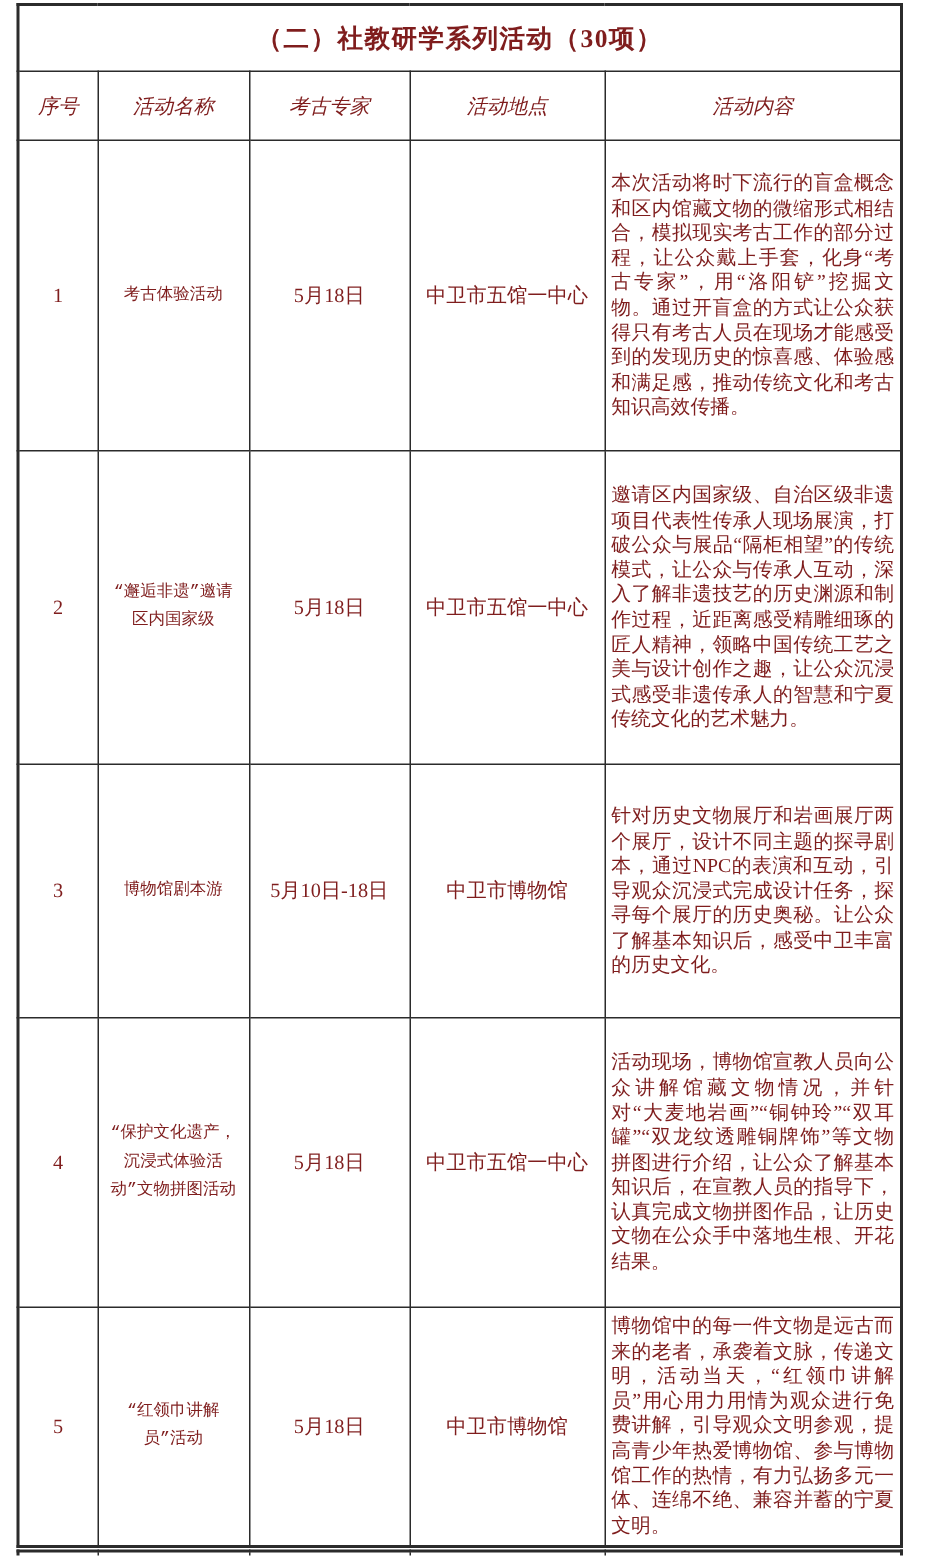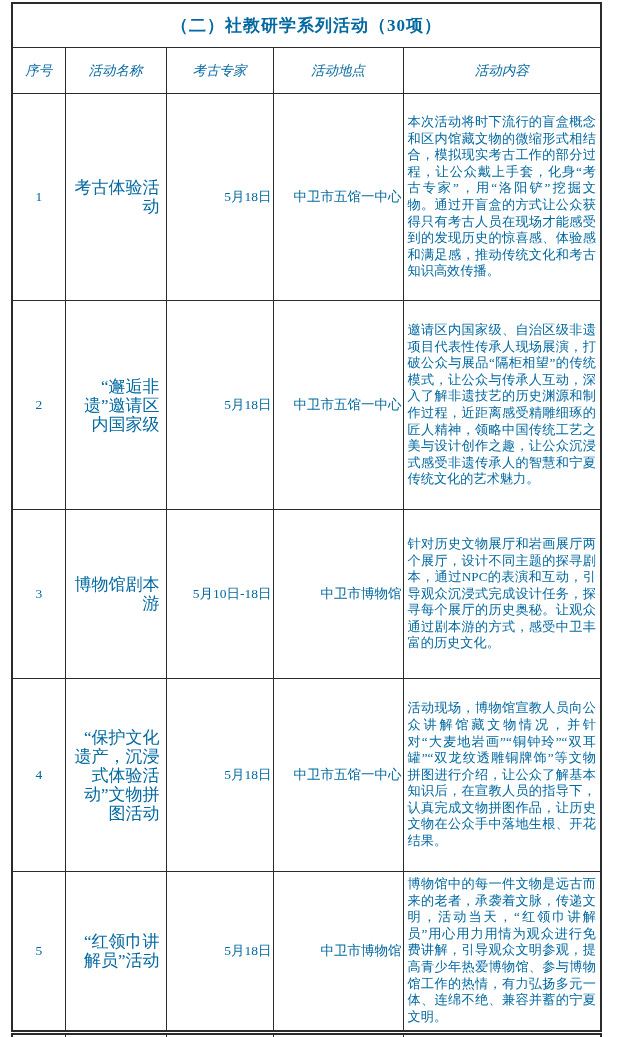--- a/index.html
+++ b/index.html
@@ -2,21 +2,21 @@
 <html><head>
 <meta charset="utf-8">
 <style>
   html,body{margin:0;padding:0;}
   .page{
     position:relative;
     width:620px;
     height:1037px;
     background:#ffffff;
     overflow:hidden;
-    color:#0369a1;
+    color:#7f1d1d;
     font-family:"Liberation Serif", serif;
   }
   table.doc{
     position:absolute;
     border-collapse:collapse;
     table-layout:fixed;
     border:2px solid #2b2b2b;
   }
   table.main{ left:11px; top:2px; }
   table.partial{ left:11px; top:1033px; }
@@ -36,27 +36,28 @@
     height:43px;
     text-align:center;
     font-size:13.5px;
     font-style:italic;
   }
   .c-no{
     text-align:center;
     font-size:13.5px;
   }
   .c-name{
-    text-align:right;
-    font-size:17px;
+    text-align:center;
+    font-size:11px;
     line-height:19px;
     padding:0 6px;
+    font-family:Liberation Mono, monospace;
   }
   .c-time,.c-place{
-    text-align:right;
+    text-align:center;
     font-size:13.5px;
   }
   .c-content{
     font-size:13.2px;
     line-height:16.6px;
     text-align:justify;
     padding:2px 4px;
     margin-left:36px;
   }
   tr.r1{height:207px;}
@@ -105,21 +106,21 @@
       <td class="c-time">5月18日</td>
       <td class="c-place">中卫市五馆一中心</td>
       <td class="c-content">邀请区内国家级、自治区级非遗项目代表性传承人现场展演，打破公众与展品“隔柜相望”的传统模式，让公众与传承人互动，深入了解非遗技艺的历史渊源和制作过程，近距离感受精雕细琢的匠人精神，领略中国传统工艺之美与设计创作之趣，让公众沉浸式感受非遗传承人的智慧和宁夏传统文化的艺术魅力。</td>
     </tr>
 
     <tr class="r3">
       <td class="c-no">3</td>
       <td class="c-name">博物馆剧本游</td>
       <td class="c-time">5月10日-18日</td>
       <td class="c-place">中卫市博物馆</td>
-      <td class="c-content">针对历史文物展厅和岩画展厅两个展厅，设计不同主题的探寻剧本，通过NPC的表演和互动，引导观众沉浸式完成设计任务，探寻每个展厅的历史奥秘。让观众通过剧本游的方式，感受中卫丰富的历史文化。</td>
+      <td class="c-content">针对历史文物展厅和岩画展厅两个展厅，设计不同主题的探寻剧本，通过NPC的表演和互动，引导观众沉浸式完成设计任务，探寻每个展厅的历史奥秘。让公众了解基本知识后，感受中卫丰富的历史文化。</td>
     </tr>
 
     <tr class="r4">
       <td class="c-no">4</td>
       <td class="c-name">“保护文化遗产，沉浸式体验活动”文物拼图活动</td>
       <td class="c-time">5月18日</td>
       <td class="c-place">中卫市五馆一中心</td>
       <td class="c-content">活动现场，博物馆宣教人员向公众讲解馆藏文物情况，并针对“大麦地岩画”“铜钟玲”“双耳罐”“双龙纹透雕铜牌饰”等文物拼图进行介绍，让公众了解基本知识后，在宣教人员的指导下，认真完成文物拼图作品，让历史文物在公众手中落地生根、开花结果。</td>
     </tr>
 

